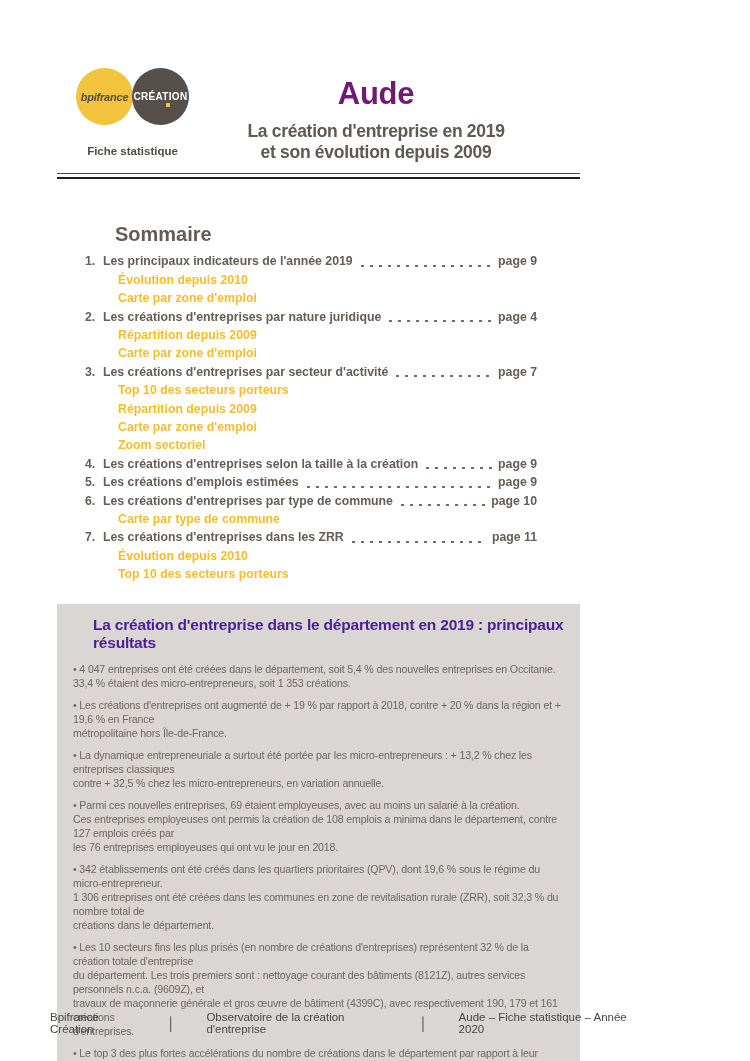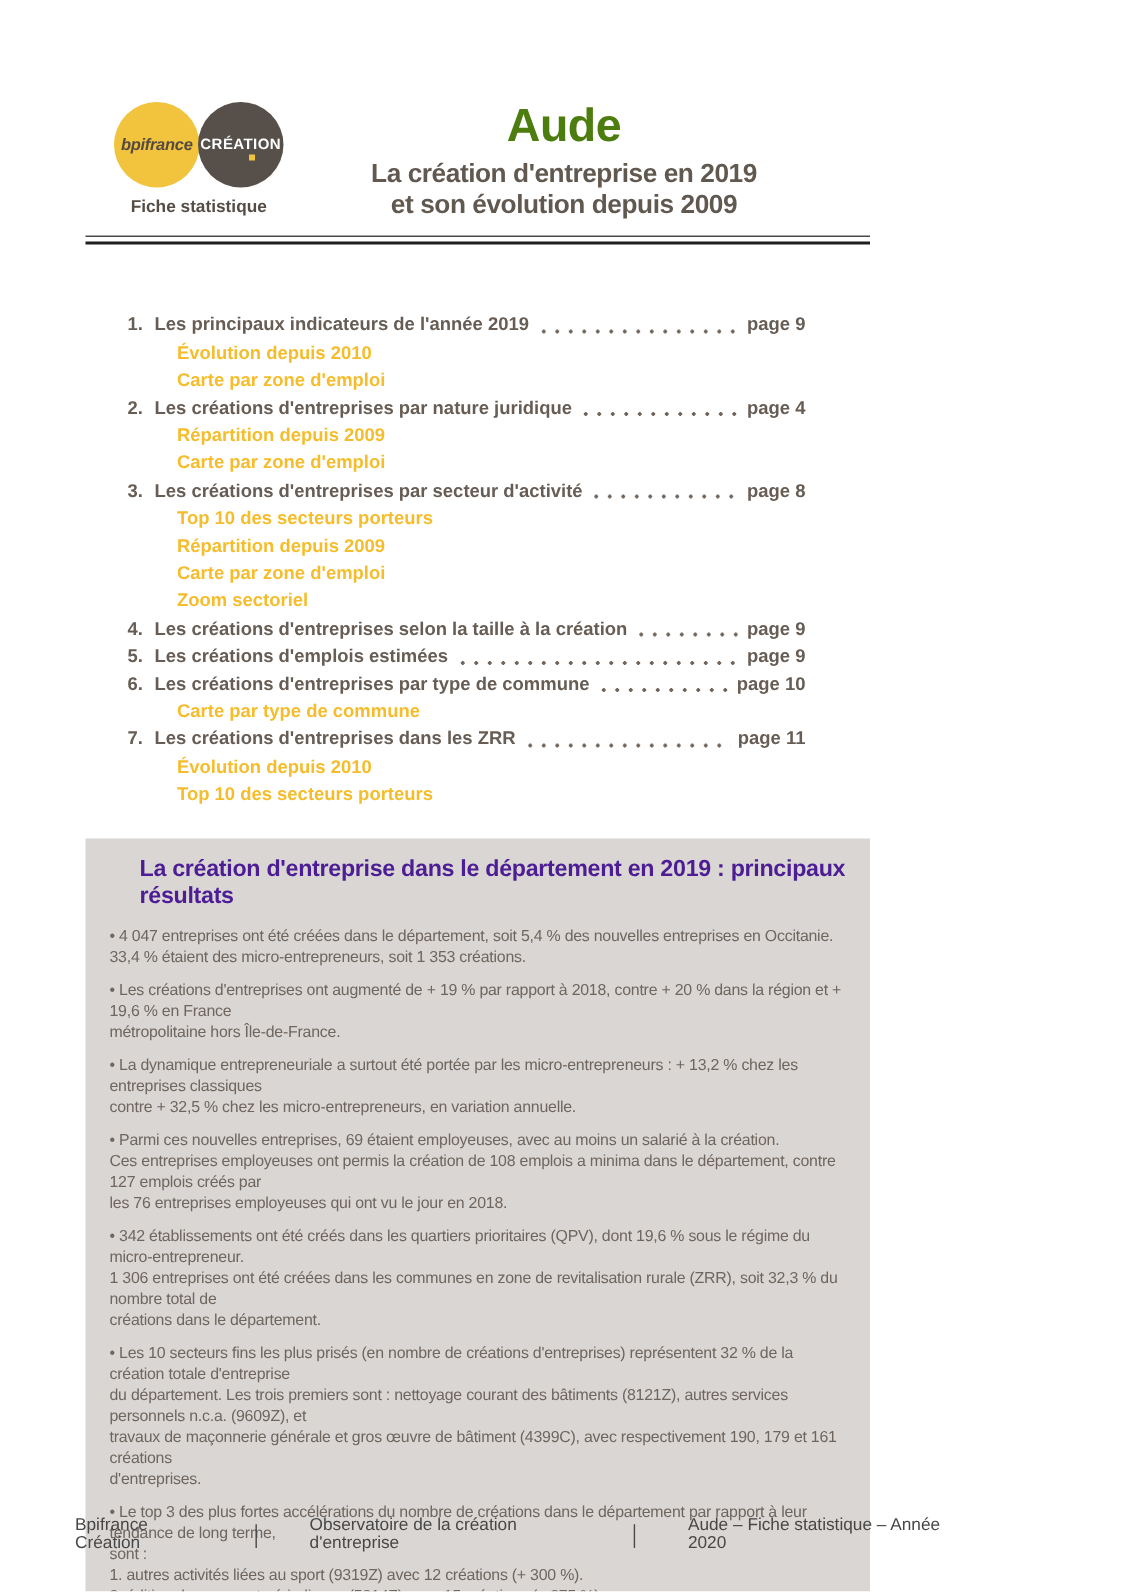--- a/index.html
+++ b/index.html
@@ -8,23 +8,23 @@
     font-family:"Liberation Sans", sans-serif;overflow:hidden;
   }
   
   .header{display:flex;padding:68px 75px 0 75px;}
   .logo-block{width:115px;flex:0 0 115px;text-align:center;}
   .circles{display:flex;justify-content:center;}
   .circle{width:57px;height:57px;border-radius:50%;display:flex;align-items:center;justify-content:center;box-sizing:border-box;}
   .circle.bpif{background:#F2C33D;color:#554B42;font-weight:bold;font-style:italic;font-size:11px;letter-spacing:-0.2px;}
   .circle.crea{background:#57504A;color:#ffffff;font-weight:bold;font-size:10px;letter-spacing:0.3px;margin-left:-1px;position:relative;}
   .crea-dot{position:absolute;width:4px;height:4px;background:#F2C33D;left:59%;top:62%;}
-  .tagline{margin-top:7px;font-weight:bold;font-size:11.5px;color:#554C45;}
+  .tagline{margin-top:20px;font-weight:bold;font-size:11.5px;color:#554C45;}
   .title-block{flex:1;text-align:center;padding-top:0;}
-  .doc-title{margin:0;font-size:31px;line-height:1.05;font-weight:bold;color:#4d7c0f;letter-spacing:-0.3px;}
+  .doc-title{margin:10px;font-size:31px;line-height:1.05;font-weight:bold;color:#701a75;letter-spacing:-0.3px;}
   .doc-subtitle{font-size:17.5px;font-weight:bold;color:#615850;line-height:1.25;letter-spacing:-0.3px;margin-top:4px;}
   
   .rule{margin:9px 57px 0 57px;height:3px;border-top:1.5px solid #4a4a4a;border-bottom:2.5px solid #1f1f1f;}
   
   .toc{margin:44px 100px 0 85px;}
   .toc-heading{margin:0 0 6px 30px;font-size:20px;font-weight:bold;color:#665B52;}
   .toc-item{display:flex;align-items:baseline;font-weight:bold;font-size:12.3px;color:#675D54;line-height:18.4px;}
   .toc-item .num{flex:0 0 18px;}
   .toc-item .lbl{white-space:nowrap;}
   .leader{
@@ -65,20 +65,21 @@
       <div class="doc-subtitle">
         <div>La création d'entreprise en 2019</div>
         <div>et son évolution depuis 2009</div>
       </div>
     </div>
   </div>
 
   <div class="rule"></div>
 
   <div class="toc">
+    <h2 class="toc-heading">Sommaire</h2>
 
     <div class="toc-item">
       <span class="num">1.</span>
       <span class="lbl">Les principaux indicateurs de l'année 2019</span>
       <span class="leader"></span>
       <span class="pg">page 9</span>
     </div>
     <div class="toc-sub">Évolution depuis 2010</div>
     <div class="toc-sub">Carte par zone d'emploi</div>
 
@@ -88,21 +89,21 @@
       <span class="leader"></span>
       <span class="pg">page 4</span>
     </div>
     <div class="toc-sub">Répartition depuis 2009</div>
     <div class="toc-sub">Carte par zone d'emploi</div>
 
     <div class="toc-item">
       <span class="num">3.</span>
       <span class="lbl">Les créations d'entreprises par secteur d'activité</span>
       <span class="leader"></span>
-      <span class="pg">page 8</span>
+      <span class="pg">page 7</span>
     </div>
     <div class="toc-sub">Top 10 des secteurs porteurs</div>
     <div class="toc-sub">Répartition depuis 2009</div>
     <div class="toc-sub">Carte par zone d'emploi</div>
     <div class="toc-sub">Zoom sectoriel</div>
 
     <div class="toc-item">
       <span class="num">4.</span>
       <span class="lbl">Les créations d'entreprises selon la taille à la création</span>
       <span class="leader"></span>

